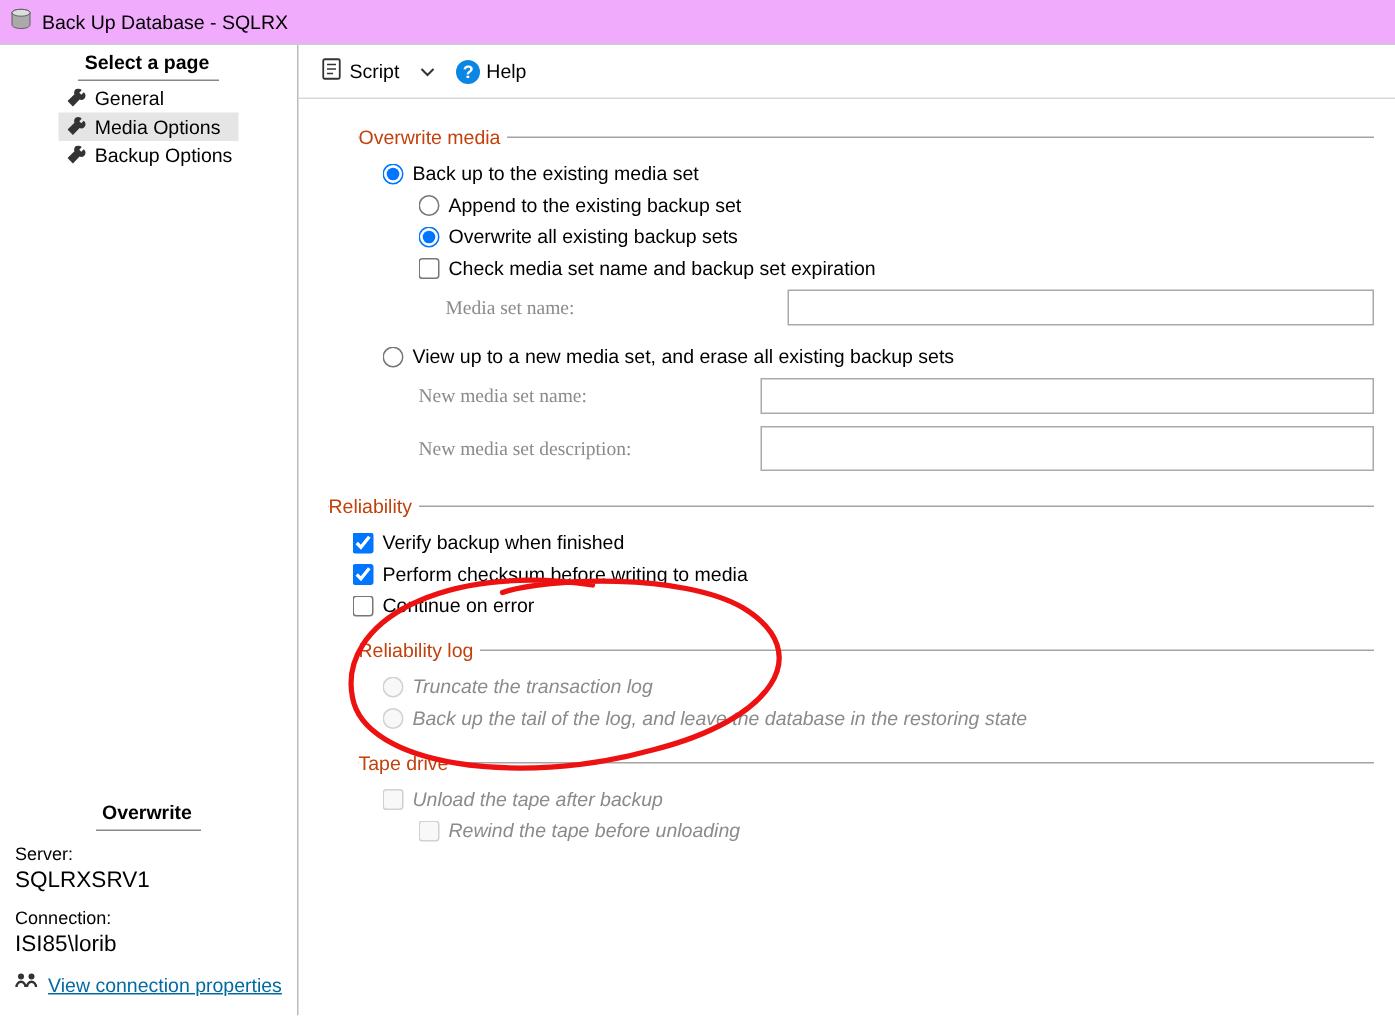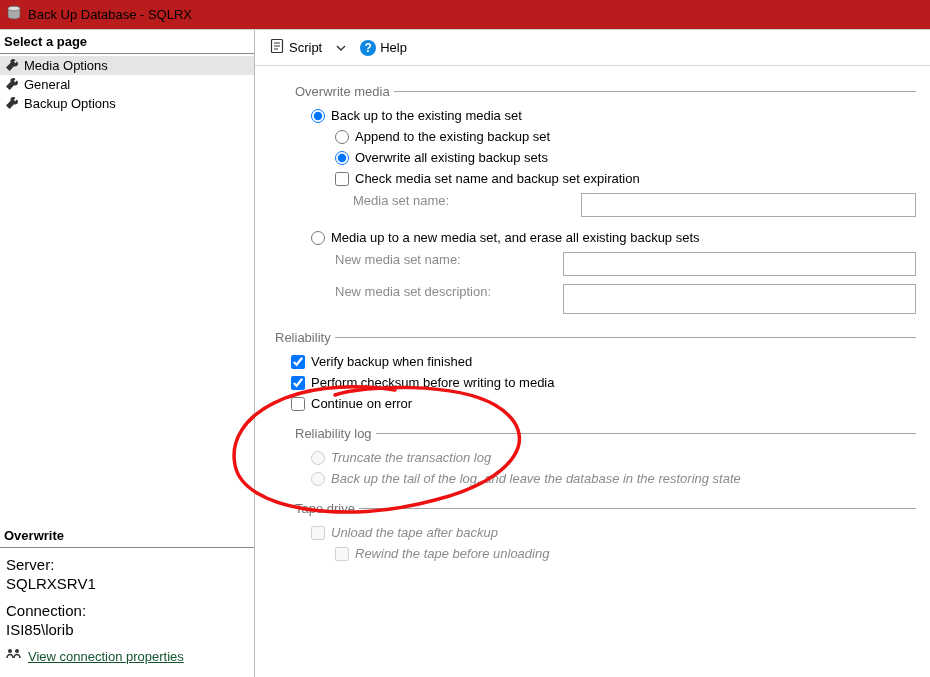--- a/index.html
+++ b/index.html
@@ -12,57 +12,58 @@
     width: 930px;
     height: 677px;
     overflow: hidden;
     position: relative;
   }
   .titlebar {
     display: flex;
     align-items: center;
     height: 30px;
     padding: 0 6px;
-    background: #b91c1c;
+    background: #f0abfc;
     border-bottom: 1px solid #ccc;
   }
   .titlebar svg { margin-right: 6px; }
   .titlebar-text { font-size: 13px; }
   .main {
     display: flex;
     height: calc(100% - 30px);
   }
   .sidebar {
-    width: 255px;
+    width: 199px;
     border-right: 1px solid #bbb;
     display: flex;
     flex-direction: column;
+    align-items: center;
   }
   .side-section-head {
     font-weight: bold;
     padding: 4px 6px 4px 4px;
     border-bottom: 1px solid #888;
     font-size: 13px;
   }
   .side-list { padding: 2px 0; }
   .side-item {
     display: flex;
     align-items: center;
     padding: 2px 4px 2px 6px;
     cursor: pointer;
     gap: 4px;
   }
   .side-item.selected { background: #e5e5e5; }
   .side-item svg { flex: 0 0 auto; }
   .side-spacer { flex: 1; }
   .conn-box { padding: 6px 4px 10px 4px; }
-  .conn-label { font-size: 15px; padding: 2px 2px; }
+  .conn-label { font-size: 12px; padding: 2px 2px; }
   .conn-value { font-size: 15px; padding: 0 2px 8px 2px; }
   .link {
-    color: #14532d;
+    color: #0369a1;
     text-decoration: underline;
     cursor: pointer;
   }
   .conn-link-row {
     display: flex;
     align-items: center;
     gap: 6px;
     padding: 2px 2px;
   }
   .content {
@@ -108,36 +109,37 @@
   }
   fieldset {
     border: none;
     border-top: 1px solid #a4a4a4;
     margin: 0 0 8px 0;
     padding: 6px 0 4px 0;
   }
   fieldset > legend {
     font-size: 13px;
     padding: 0 4px 0 0;
-    color: #737373;
+    color: #c2410c;
     margin-left: 0;
   }
   .radio-row, .check-row {
     display: flex;
     align-items: center;
     gap: 6px;
     padding: 3px 0 3px 16px;
   }
   .radio-row.sub, .check-row.sub { padding-left: 40px; }
   .check-row.subsub { padding-left: 40px; }
   .field-row {
     display: flex;
-    align-items: flex-start;
+    align-items: center;
     padding: 4px 0 4px 58px;
     gap: 8px;
+    font-family: Liberation Serif, serif;
   }
   .field-label {
     width: 220px;
     color: #8b8b8b;
   }
   .textbox {
     flex: 1;
     min-width: 260px;
     height: 24px;
     border: 1px solid #aaa;
@@ -167,31 +169,31 @@
     </svg>
   </span>
   <span class="titlebar-text">Back Up Database - SQLRX</span>
 </div>
 
 <div class="main">
 
   <div class="sidebar">
     <div class="side-section-head">Select a page</div>
     <div class="side-list">
+      <div class="side-item">
+        <svg width="14" height="14" viewBox="0 0 14 14">
+            <path d="M9 1c1.2 0 2.2.6 2.8 1.5l-2 2 1.7 1.7 2-2c.9.6 1.5 1.6 1.5 2.8 0 2-1.6 3.5-3.5 3.5-.5 0-1-.1-1.4-.3L4.5 16 0 11.5 5.8 5.7C5.6 5.3 5.5 4.8 5.5 4.3 5.5 2.4 7.1 1 9 1z" transform="scale(0.8) translate(0,-1)" fill="#333"></path>
+          </svg>
+        <span>General</span>
+      </div>
       <div class="side-item selected">
         <svg width="14" height="14" viewBox="0 0 14 14">
             <path d="M9 1c1.2 0 2.2.6 2.8 1.5l-2 2 1.7 1.7 2-2c.9.6 1.5 1.6 1.5 2.8 0 2-1.6 3.5-3.5 3.5-.5 0-1-.1-1.4-.3L4.5 16 0 11.5 5.8 5.7C5.6 5.3 5.5 4.8 5.5 4.3 5.5 2.4 7.1 1 9 1z" transform="scale(0.8) translate(0,-1)" fill="#333"></path>
           </svg>
         <span>Media Options</span>
-      </div>
-      <div class="side-item">
-        <svg width="14" height="14" viewBox="0 0 14 14">
-            <path d="M9 1c1.2 0 2.2.6 2.8 1.5l-2 2 1.7 1.7 2-2c.9.6 1.5 1.6 1.5 2.8 0 2-1.6 3.5-3.5 3.5-.5 0-1-.1-1.4-.3L4.5 16 0 11.5 5.8 5.7C5.6 5.3 5.5 4.8 5.5 4.3 5.5 2.4 7.1 1 9 1z" transform="scale(0.8) translate(0,-1)" fill="#333"></path>
-          </svg>
-        <span>General</span>
       </div>
       <div class="side-item">
         <svg width="14" height="14" viewBox="0 0 14 14">
             <path d="M9 1c1.2 0 2.2.6 2.8 1.5l-2 2 1.7 1.7 2-2c.9.6 1.5 1.6 1.5 2.8 0 2-1.6 3.5-3.5 3.5-.5 0-1-.1-1.4-.3L4.5 16 0 11.5 5.8 5.7C5.6 5.3 5.5 4.8 5.5 4.3 5.5 2.4 7.1 1 9 1z" transform="scale(0.8) translate(0,-1)" fill="#333"></path>
           </svg>
         <span>Backup Options</span>
       </div>
     </div>
 
     <div class="side-spacer"></div>
@@ -265,21 +267,21 @@
           <span>Check media set name and backup set expiration</span>
         </label>
 
         <div class="field-row">
           <span class="field-label">Media set name:</span>
           <div class="textbox"></div>
         </div>
 
         <label class="radio-row" style="margin-top:6px">
           <input type="radio" name="ovw" style="">
-          <span>Media up to a new media set, and erase all existing backup sets</span>
+          <span>View up to a new media set, and erase all existing backup sets</span>
         </label>
 
         <div class="field-row" style="padding-left:40px">
           <span class="field-label">New media set name:</span>
           <div class="textbox"></div>
         </div>
         <div class="field-row" style="padding-left:40px">
           <span class="field-label">New media set description:</span>
           <div class="textbox" style="height:30px"></div>
         </div>

